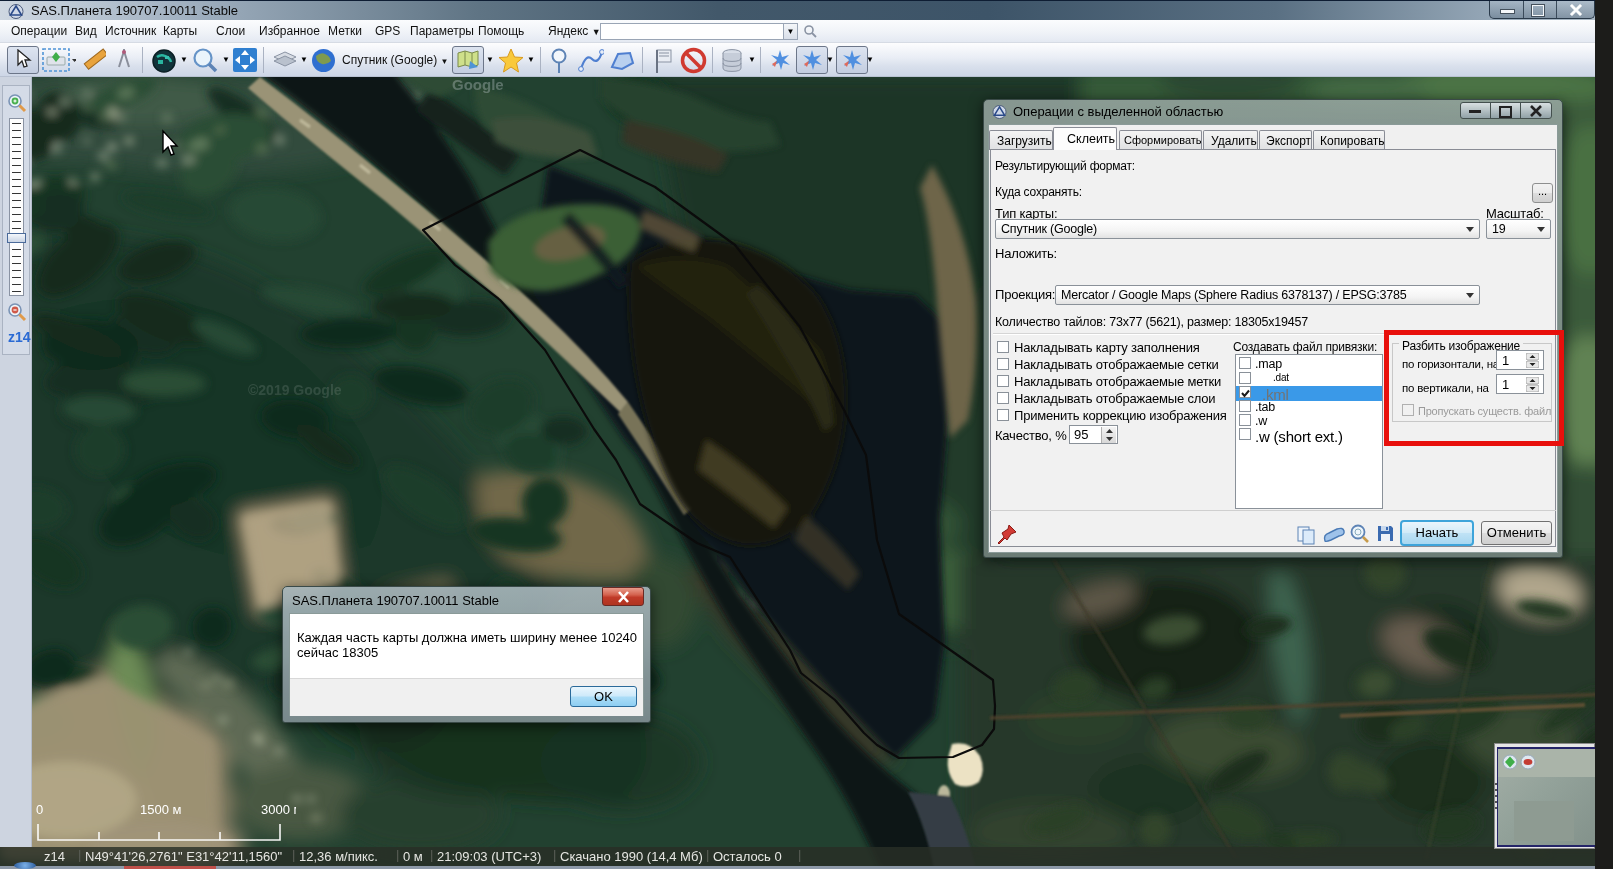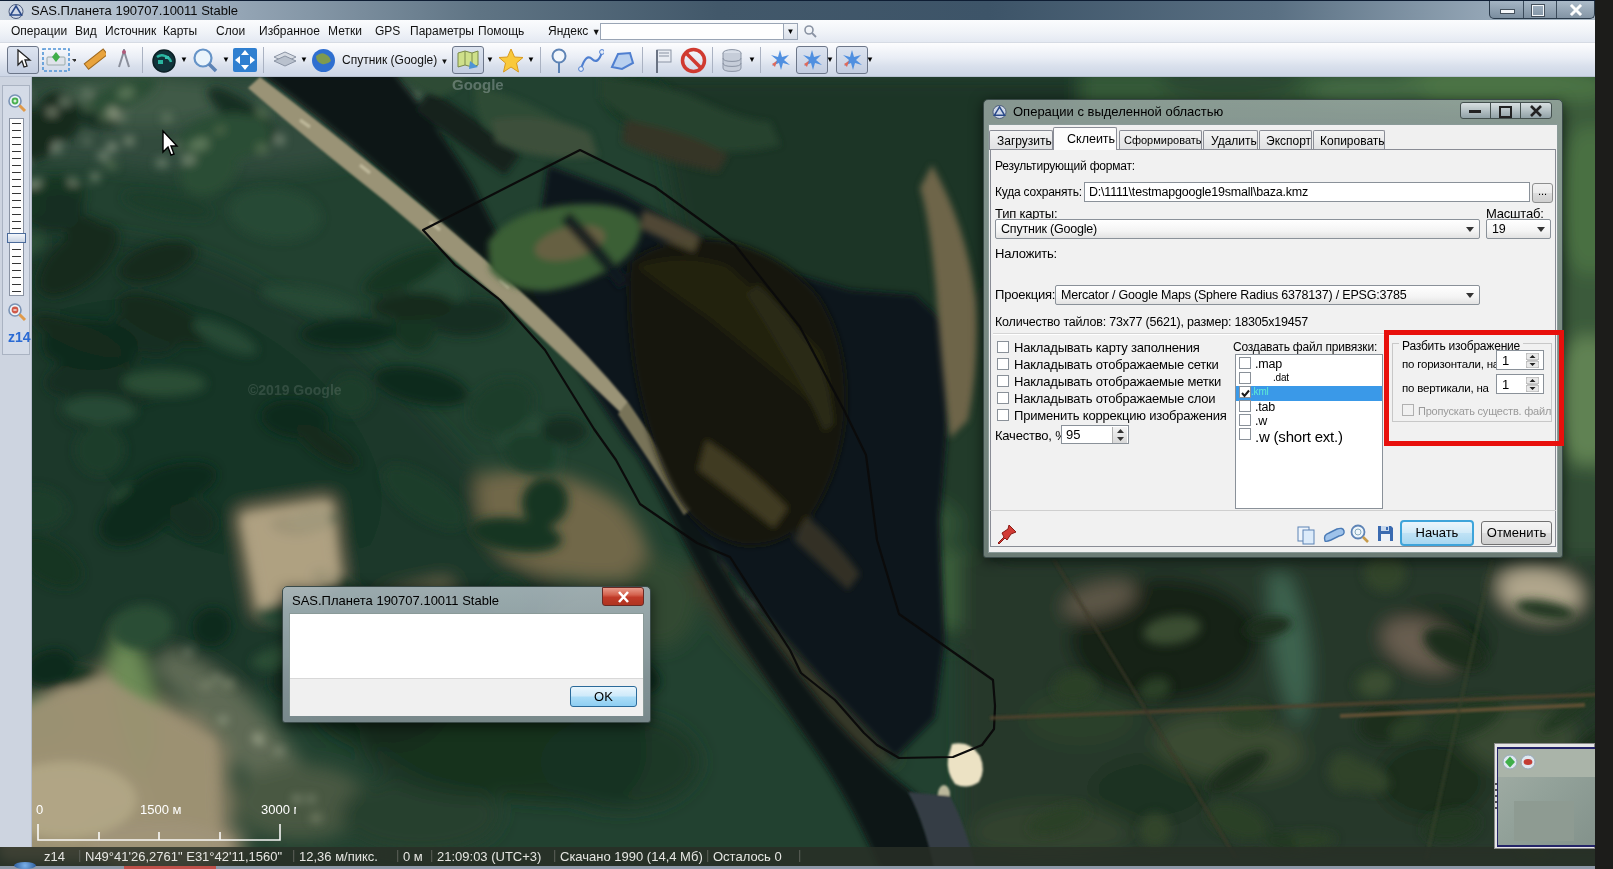--- a/index.html
+++ b/index.html
@@ -558,23 +558,20 @@
       <div class="abs" style="left:220px;top:31px;width:55px;height:20px;background:linear-gradient(180deg,#f4f4f4,#dfe0e2);border:1px solid #898c95;border-bottom:none;border-radius:2px 2px 0 0;box-sizing:border-box"></div>
       <span class="abs" style="left:228px;top:35px;font-size:12px">Удалить</span>
       <div class="abs" style="left:276px;top:31px;width:53px;height:20px;background:linear-gradient(180deg,#f4f4f4,#dfe0e2);border:1px solid #898c95;border-bottom:none;border-radius:2px 2px 0 0;box-sizing:border-box"></div>
       <span class="abs" style="left:283px;top:35px;font-size:12px">Экспорт</span>
       <div class="abs" style="left:330px;top:31px;width:72px;height:20px;background:linear-gradient(180deg,#f4f4f4,#dfe0e2);border:1px solid #898c95;border-bottom:none;border-radius:2px 2px 0 0;box-sizing:border-box"></div>
       <span class="abs" style="left:337px;top:35px;font-size:12px">Копировать</span>
       <div class="abs" style="left:7px;top:50px;width:566px;height:398px;background:#fcfcfc;border:1px solid #898c95;box-sizing:border-box"></div>
       <div class="abs" style="left:8px;top:51px;width:564px;height:396px;background:#f1f1f1"></div>
       <span class="lbl" style="left:12px;top:60px;font-size:12px">Результирующий формат:</span>
       <span class="lbl" style="left:12px;top:86px;font-size:12px">Куда сохранять:</span>
-      <div class="abs" style="left:101px;top:83px;width:446px;height:20px;background:#fff;border:1px solid #8a9199;box-sizing:border-box;font-size:12.5px;letter-spacing:-0.2px">
-        <span style="position:absolute;left:4px;top:2px">D:\1111\testmapgoogle19small\baza.kmz</span>
-      </div>
       <div class="abs btnface" style="left:549px;top:84px;width:19px;height:18px;font-size:11px;text-align:center;line-height:14px">...</div>
       <span class="lbl" style="left:12px;top:107px;font-size:13px">Тип карты:</span>
       <span class="lbl" style="left:503px;top:107px;font-size:13px">Масштаб:</span>
       <div class="combo" style="left:12px;top:120px;width:485px;height:20px">
         <span style="position:absolute;left:5px;top:2px;white-space:nowrap;overflow:hidden;max-width:461px">Спутник (Google)</span>
         <span class="arr"></span>
       </div>
       <div class="combo" style="left:503px;top:120px;width:65px;height:20px">
         <span style="position:absolute;left:5px;top:2px;white-space:nowrap;overflow:hidden;max-width:41px">19</span>
         <span class="arr"></span>
@@ -591,39 +588,39 @@
       <span class="lbl" style="left:31px;top:241px;font-size:13px">Накладывать карту заполнения</span>
       <div class="cb" style="left:14px;top:259px"></div>
       <span class="lbl" style="left:31px;top:258px;font-size:13px">Накладывать отображаемые сетки</span>
       <div class="cb" style="left:14px;top:276px"></div>
       <span class="lbl" style="left:31px;top:275px;font-size:13px">Накладывать отображаемые метки</span>
       <div class="cb" style="left:14px;top:293px"></div>
       <span class="lbl" style="left:31px;top:292px;font-size:13px">Накладывать отображаемые слои</span>
       <div class="cb" style="left:14px;top:310px"></div>
       <span class="lbl" style="left:31px;top:309px;font-size:13px">Применить коррекцию изображения</span>
       <span class="lbl" style="left:12px;top:329px;font-size:13px">Качество, %</span>
-      <div class="spin" style="left:78px;top:326px;width:68px;height:19px">
+      <div class="spin" style="left:86px;top:326px;width:49px;height:19px">
         <span style="position:absolute;left:4px;top:1px">95</span>
         <div class="spinbtn" style="top:1px;height:16px"></div>
         <svg style="position:absolute;right:3px;top:3px" width="9" height="12" viewBox="0 0 9 12">
           <path d="M4.5,0 L8,4 L1,4 Z M4.5,12 L1,8 L8,8 Z" fill="#333"></path>
         </svg>
       </div>
       <span class="lbl" style="left:250px;top:241px;font-size:12px">Создавать файл привязки:</span>
       <div class="abs" style="left:252px;top:255px;width:148px;height:155px;background:#fff;border:1px solid #8a9199;box-sizing:border-box"></div>
       <div class="cb" style="left:256px;top:258.0px"></div>
       <span class="lbl" style="left:272px;top:258.0px;font-size:12.5px">.map</span>
       <div class="cb" style="left:256px;top:273px"></div>
       <span class="lbl" style="left:290px;top:273px;font-size:10px">.dat</span>
       <div class="abs" style="left:253px;top:286.6px;width:146px;height:15px;background:#3a99e8"></div>
       <div class="cb" style="left:256px;top:287px;background:#fff"></div>
       <svg class="abs" style="left:257px;top:289px" width="11" height="11" viewBox="0 0 11 11">
         <path d="M2,5 L4.5,8 L9,2.5" stroke="#1a1a1a" stroke-width="2" fill="none"></path>
       </svg>
-      <span class="lbl" style="left:268px;top:287px;color:#5eead4;font-size:10px">.kml</span>
+      <span class="lbl" style="left:279px;top:287px;color:#737373;font-size:15px">.kml</span>
       <div class="cb" style="left:256px;top:301px"></div>
       <span class="lbl" style="left:272px;top:301px;font-size:12.5px">.tab</span>
       <div class="cb" style="left:256px;top:315px"></div>
       <span class="lbl" style="left:272px;top:315px;font-size:12.5px">.w</span>
       <div class="cb" style="left:256px;top:329px"></div>
       <span class="lbl" style="left:272px;top:329px;font-size:15px">.w (short ext.)</span>
       <div class="abs" style="left:409px;top:244px;width:160px;height:79px;border:1px solid #c8c8c8;box-sizing:border-box"></div>
       <span class="lbl" style="left:416px;top:240px;background:#f1f1f1;padding:0 3px;font-size:12px">Разбить изображение</span>
       <span class="lbl" style="left:419px;top:259px;font-size:11.5px">по горизонтали, на</span>
       <div class="spin" style="left:513px;top:251px;width:48px;height:20px">
@@ -673,20 +670,21 @@
     </div>
   <div id="msgbox" class="abs" style="left:282px;top:586px;width:369px;height:137px">
       <div class="abs" style="left:0;top:0;width:369px;height:137px;background:linear-gradient(180deg,rgba(165,180,185,0.92),rgba(130,145,150,0.9));border:1px solid #3a4a48;border-radius:5px 5px 3px 3px;box-shadow:0 3px 14px rgba(0,0,0,0.6);box-sizing:border-box"></div>
       <span class="abs" style="left:10px;top:7px;font-size:13px;color:#000">SAS.Планета 190707.10011 Stable</span>
       <div class="abs" style="left:320px;top:1px;width:42px;height:19px;border:1px solid #6a2a24;border-radius:0 3px 3px 3px;background:linear-gradient(180deg,#e89a8a 0%,#d4624e 40%,#c03a28 55%,#b03420 100%);box-sizing:border-box">
         <svg class="abs" style="left:13px;top:3px" width="15" height="12" viewBox="0 0 15 12">
           <path d="M3,1 L12,11 M12,1 L3,11" stroke="#fff" stroke-width="2.6"></path>
         </svg>
       </div>
       <div class="abs" style="left:7px;top:27px;width:355px;height:103px;background:#fff;border:1px solid #8a9a98;box-sizing:border-box"></div>
+      <span class="abs" style="left:15px;top:44px;font-size:13px;color:#000;width:345px">Каждая часть карты должна иметь ширину менее 10240<br>сейчас 18305</span>
       <div class="abs" style="left:8px;top:92px;width:353px;height:37px;background:#f0f0f0;border-top:1px solid #d8d8d8"></div>
       <div class="abs" style="left:288px;top:100px;width:67px;height:21px;border:1px solid #2a6a9a;border-radius:3px;background:linear-gradient(180deg,#eaf6fd 0%,#cfeafa 45%,#aadcf7 55%,#8ecef2 100%);box-sizing:border-box;font-size:13px;text-align:center;line-height:19px">OK</div>
     </div>
   <svg class="abs" style="left:36px;top:800px" width="260" height="45" viewBox="0 0 260 45">
       <g stroke="#ffffff" stroke-width="1.6" fill="none" opacity="0.95">
         <path d="M2,24 L2,40 L244,40 L244,24"></path>
         <path d="M63,32 L63,40 M123,32 L123,40 M184,32 L184,40"></path>
       </g>
       <text x="0" y="14" font-size="13" fill="#fff" font-family="Liberation Sans,sans-serif">0</text>
       <text x="104" y="14" font-size="13" fill="#fff" font-family="Liberation Sans,sans-serif">1500 м</text>

